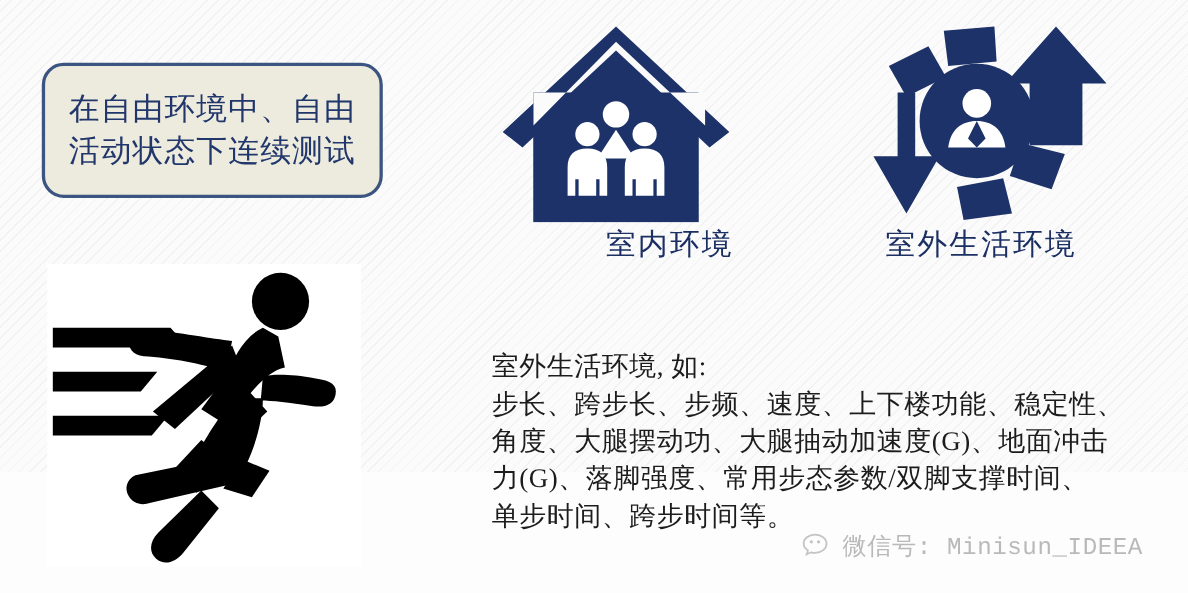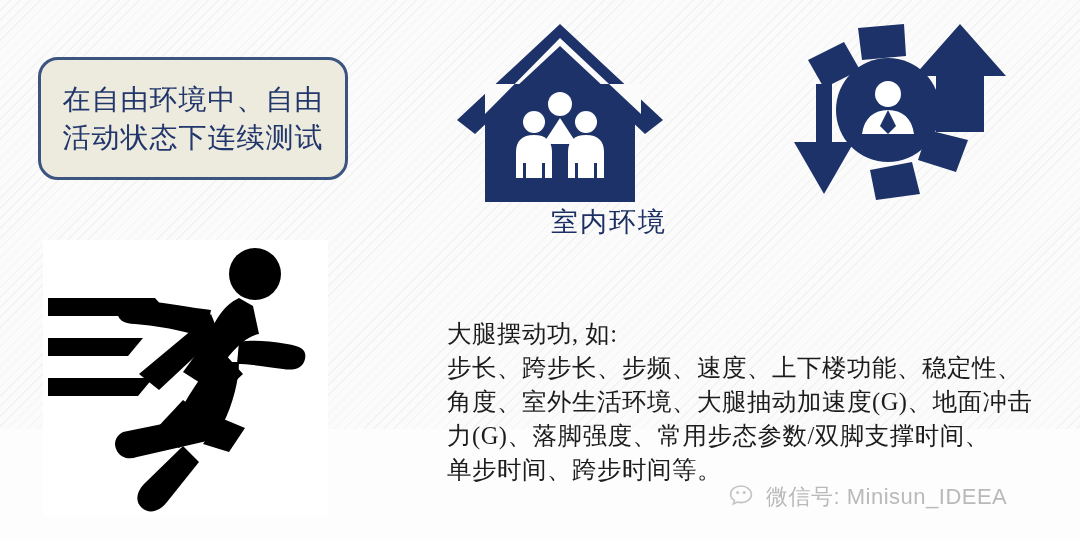--- a/index.html
+++ b/index.html
@@ -119,21 +119,21 @@
   
   #watermark {
     position: absolute;
     left: 729px;
     top: 482px;
     display: flex;
     align-items: center;
     gap: 7px;
     color: #b9b9b9;
     font-size: 22px;
-    font-family: Liberation Sans, sans-serif;
+    font-family: Liberation Mono, monospace;
     letter-spacing: 0.5px;
   }
   #watermark svg { display: block; }
 </style>
 </head>
 <body>
 
 <div id="slide">
 
   <div id="callout">
@@ -212,26 +212,27 @@
 
         <polygon points="38,62 38,120 16,120 46,172 76,120 54,120 54,62"></polygon>
       </g>
 
       <g fill="#ffffff">
         <circle cx="110" cy="72" r="13"></circle>
         <path d="M110,88 C96,88 86,96 84,112 L136,112 C134,96 124,88 110,88 Z"></path>
         <polygon points="110,88 118,104 110,112 102,104" fill="#1d3268"></polygon>
       </g>
     </svg>
+    <div class="icon-label">室外生活环境</div>
   </div>
 
   <div id="params">
-    <div class="pline">大腿摆动功, 如:</div>
+    <div class="pline">室外生活环境, 如:</div>
     <div class="pline">步长、跨步长、步频、速度、上下楼功能、稳定性、</div>
-    <div class="pline">角度、室外生活环境、大腿抽动加速度(G)、地面冲击</div>
+    <div class="pline">角度、大腿摆动功、大腿抽动加速度(G)、地面冲击</div>
     <div class="pline">力(G)、落脚强度、常用步态参数/双脚支撑时间、</div>
     <div class="pline">单步时间、跨步时间等。</div>
   </div>
 
   <div id="watermark">
     <svg width="30" height="26" viewBox="0 0 30 26">
       <g fill="none" stroke="#c4c4c4" stroke-width="1.6">
         <path d="M12,2 C6,2 1.6,5.8 1.6,10.2 C1.6,12.7 3.1,15 5.5,16.4 L4.3,20 L8.3,18.1 C9.4,18.4 10.7,18.6 12,18.6 C18,18.6 22.4,14.8 22.4,10.4 C22.4,6 18,2 12,2 Z"></path>
       </g>
       <circle cx="8.6" cy="8.6" r="1.5" fill="#c4c4c4"></circle>

